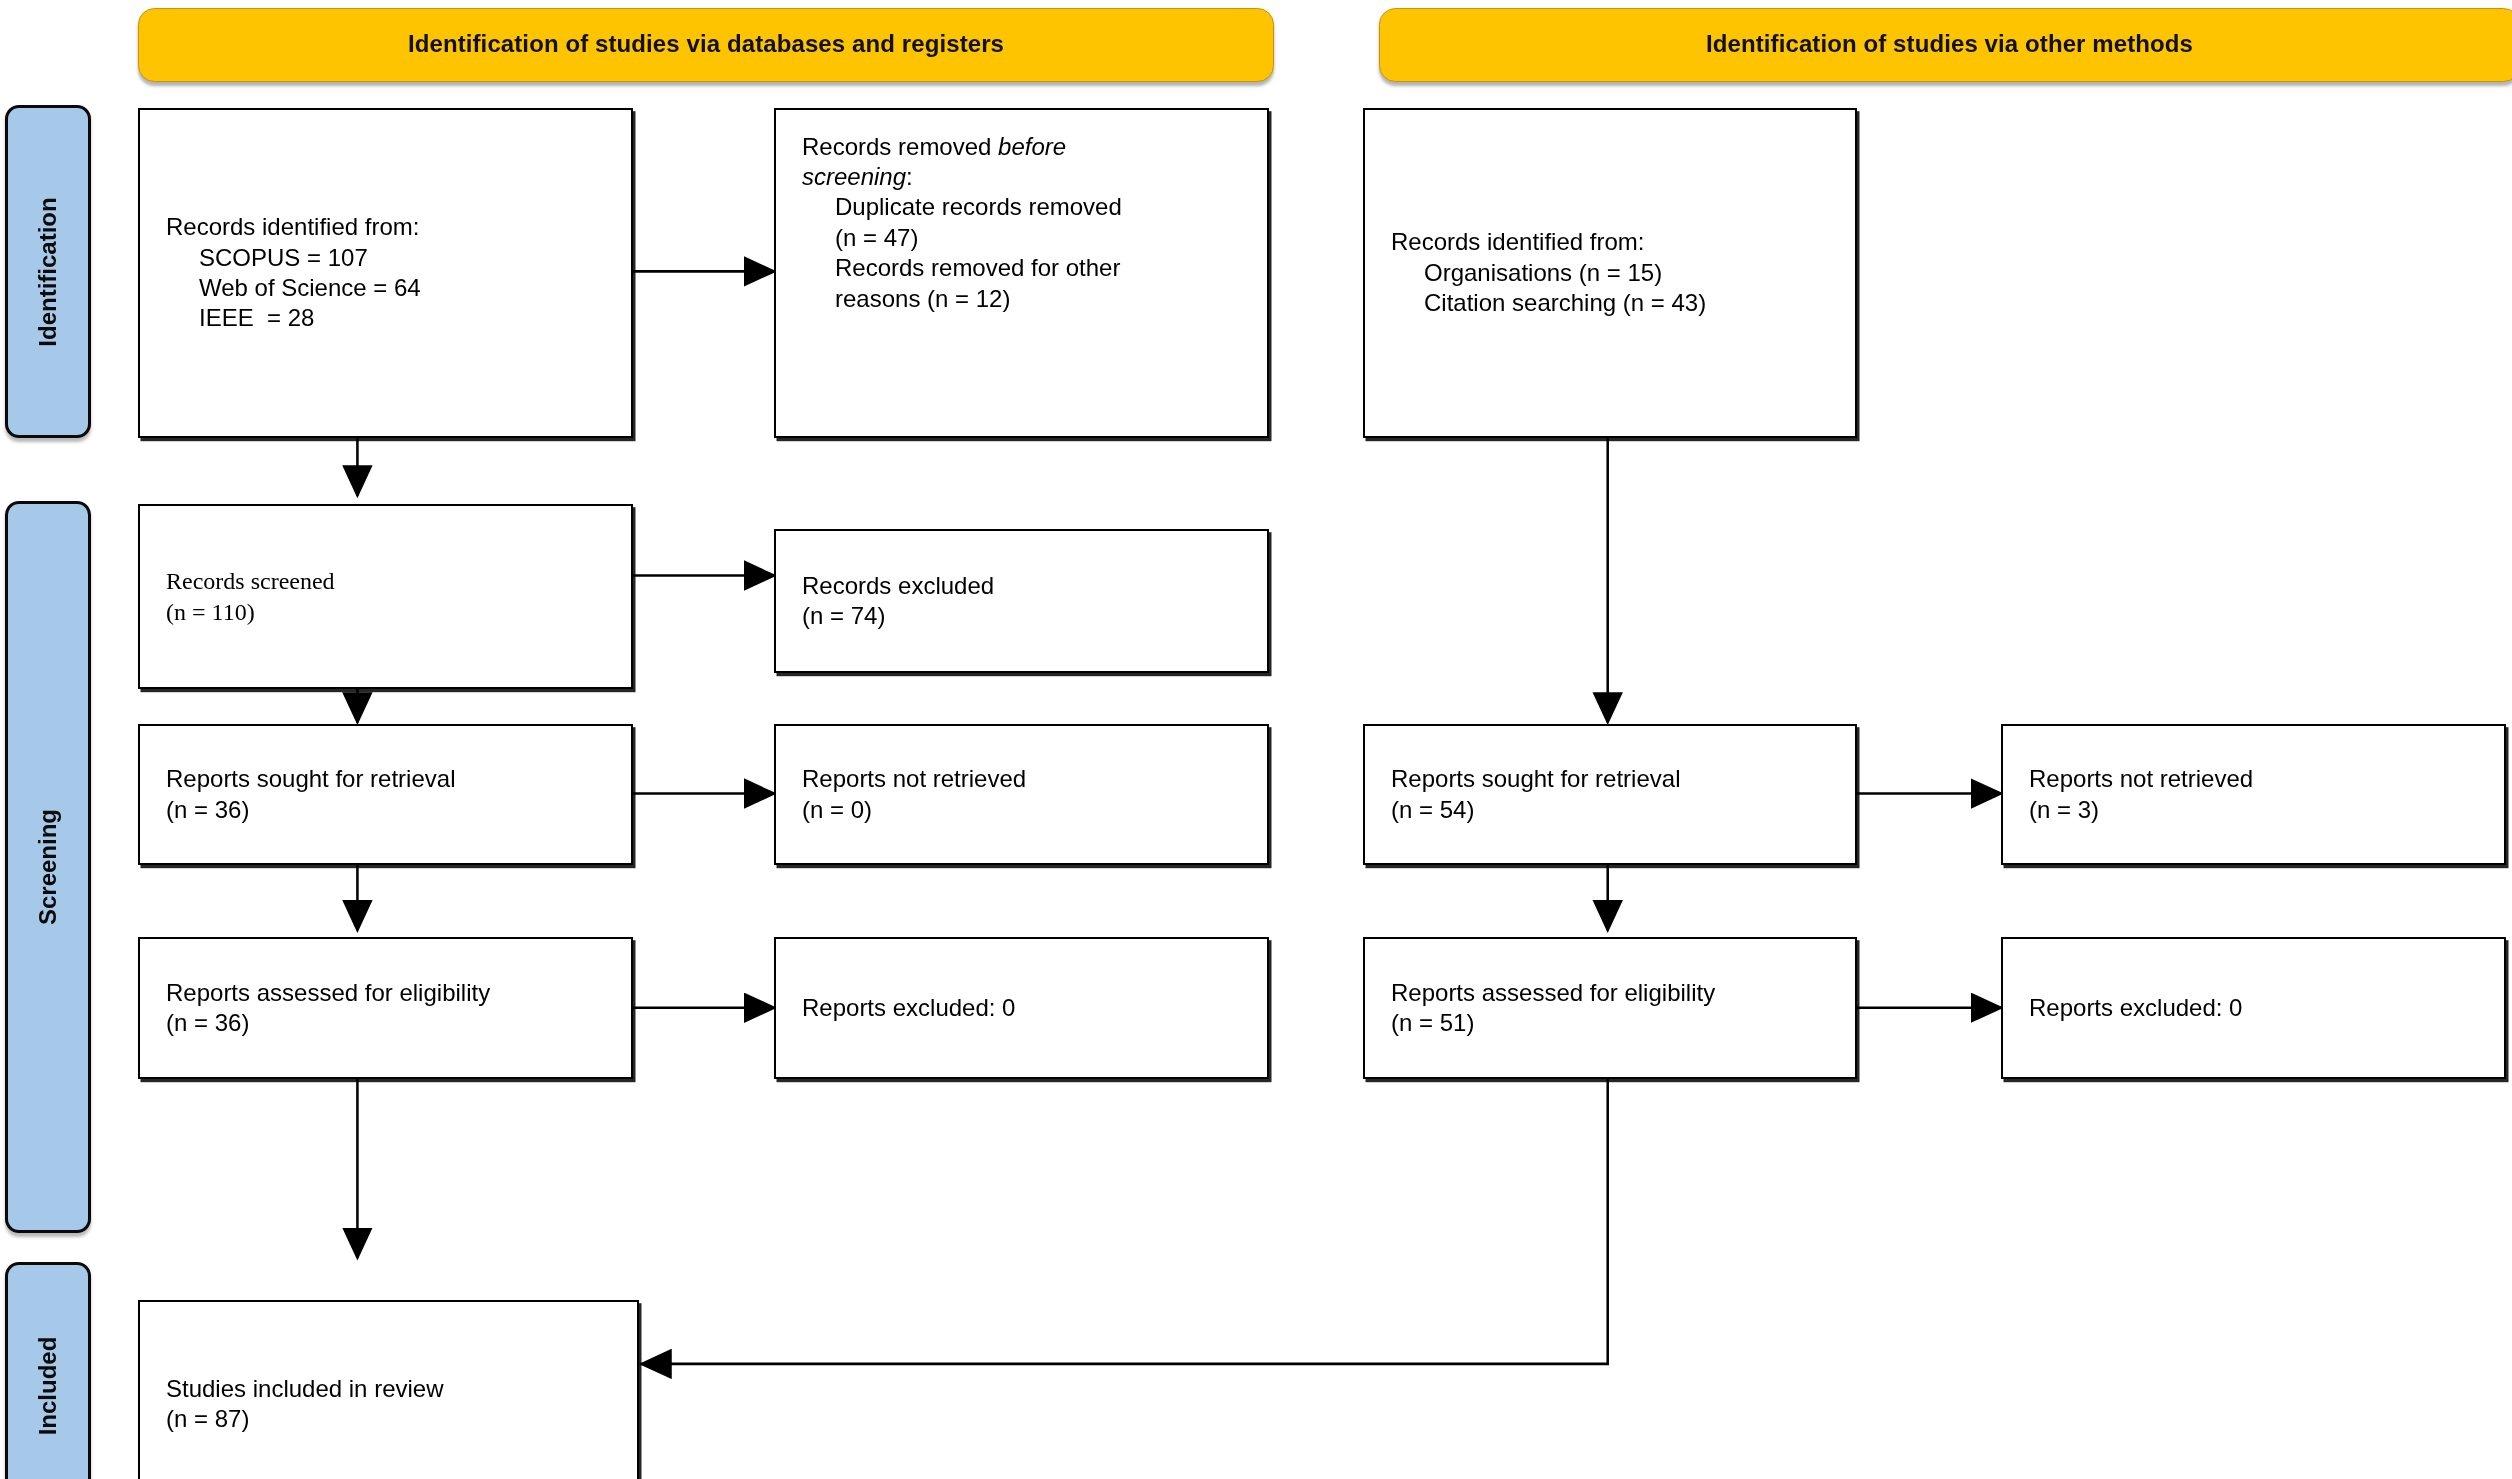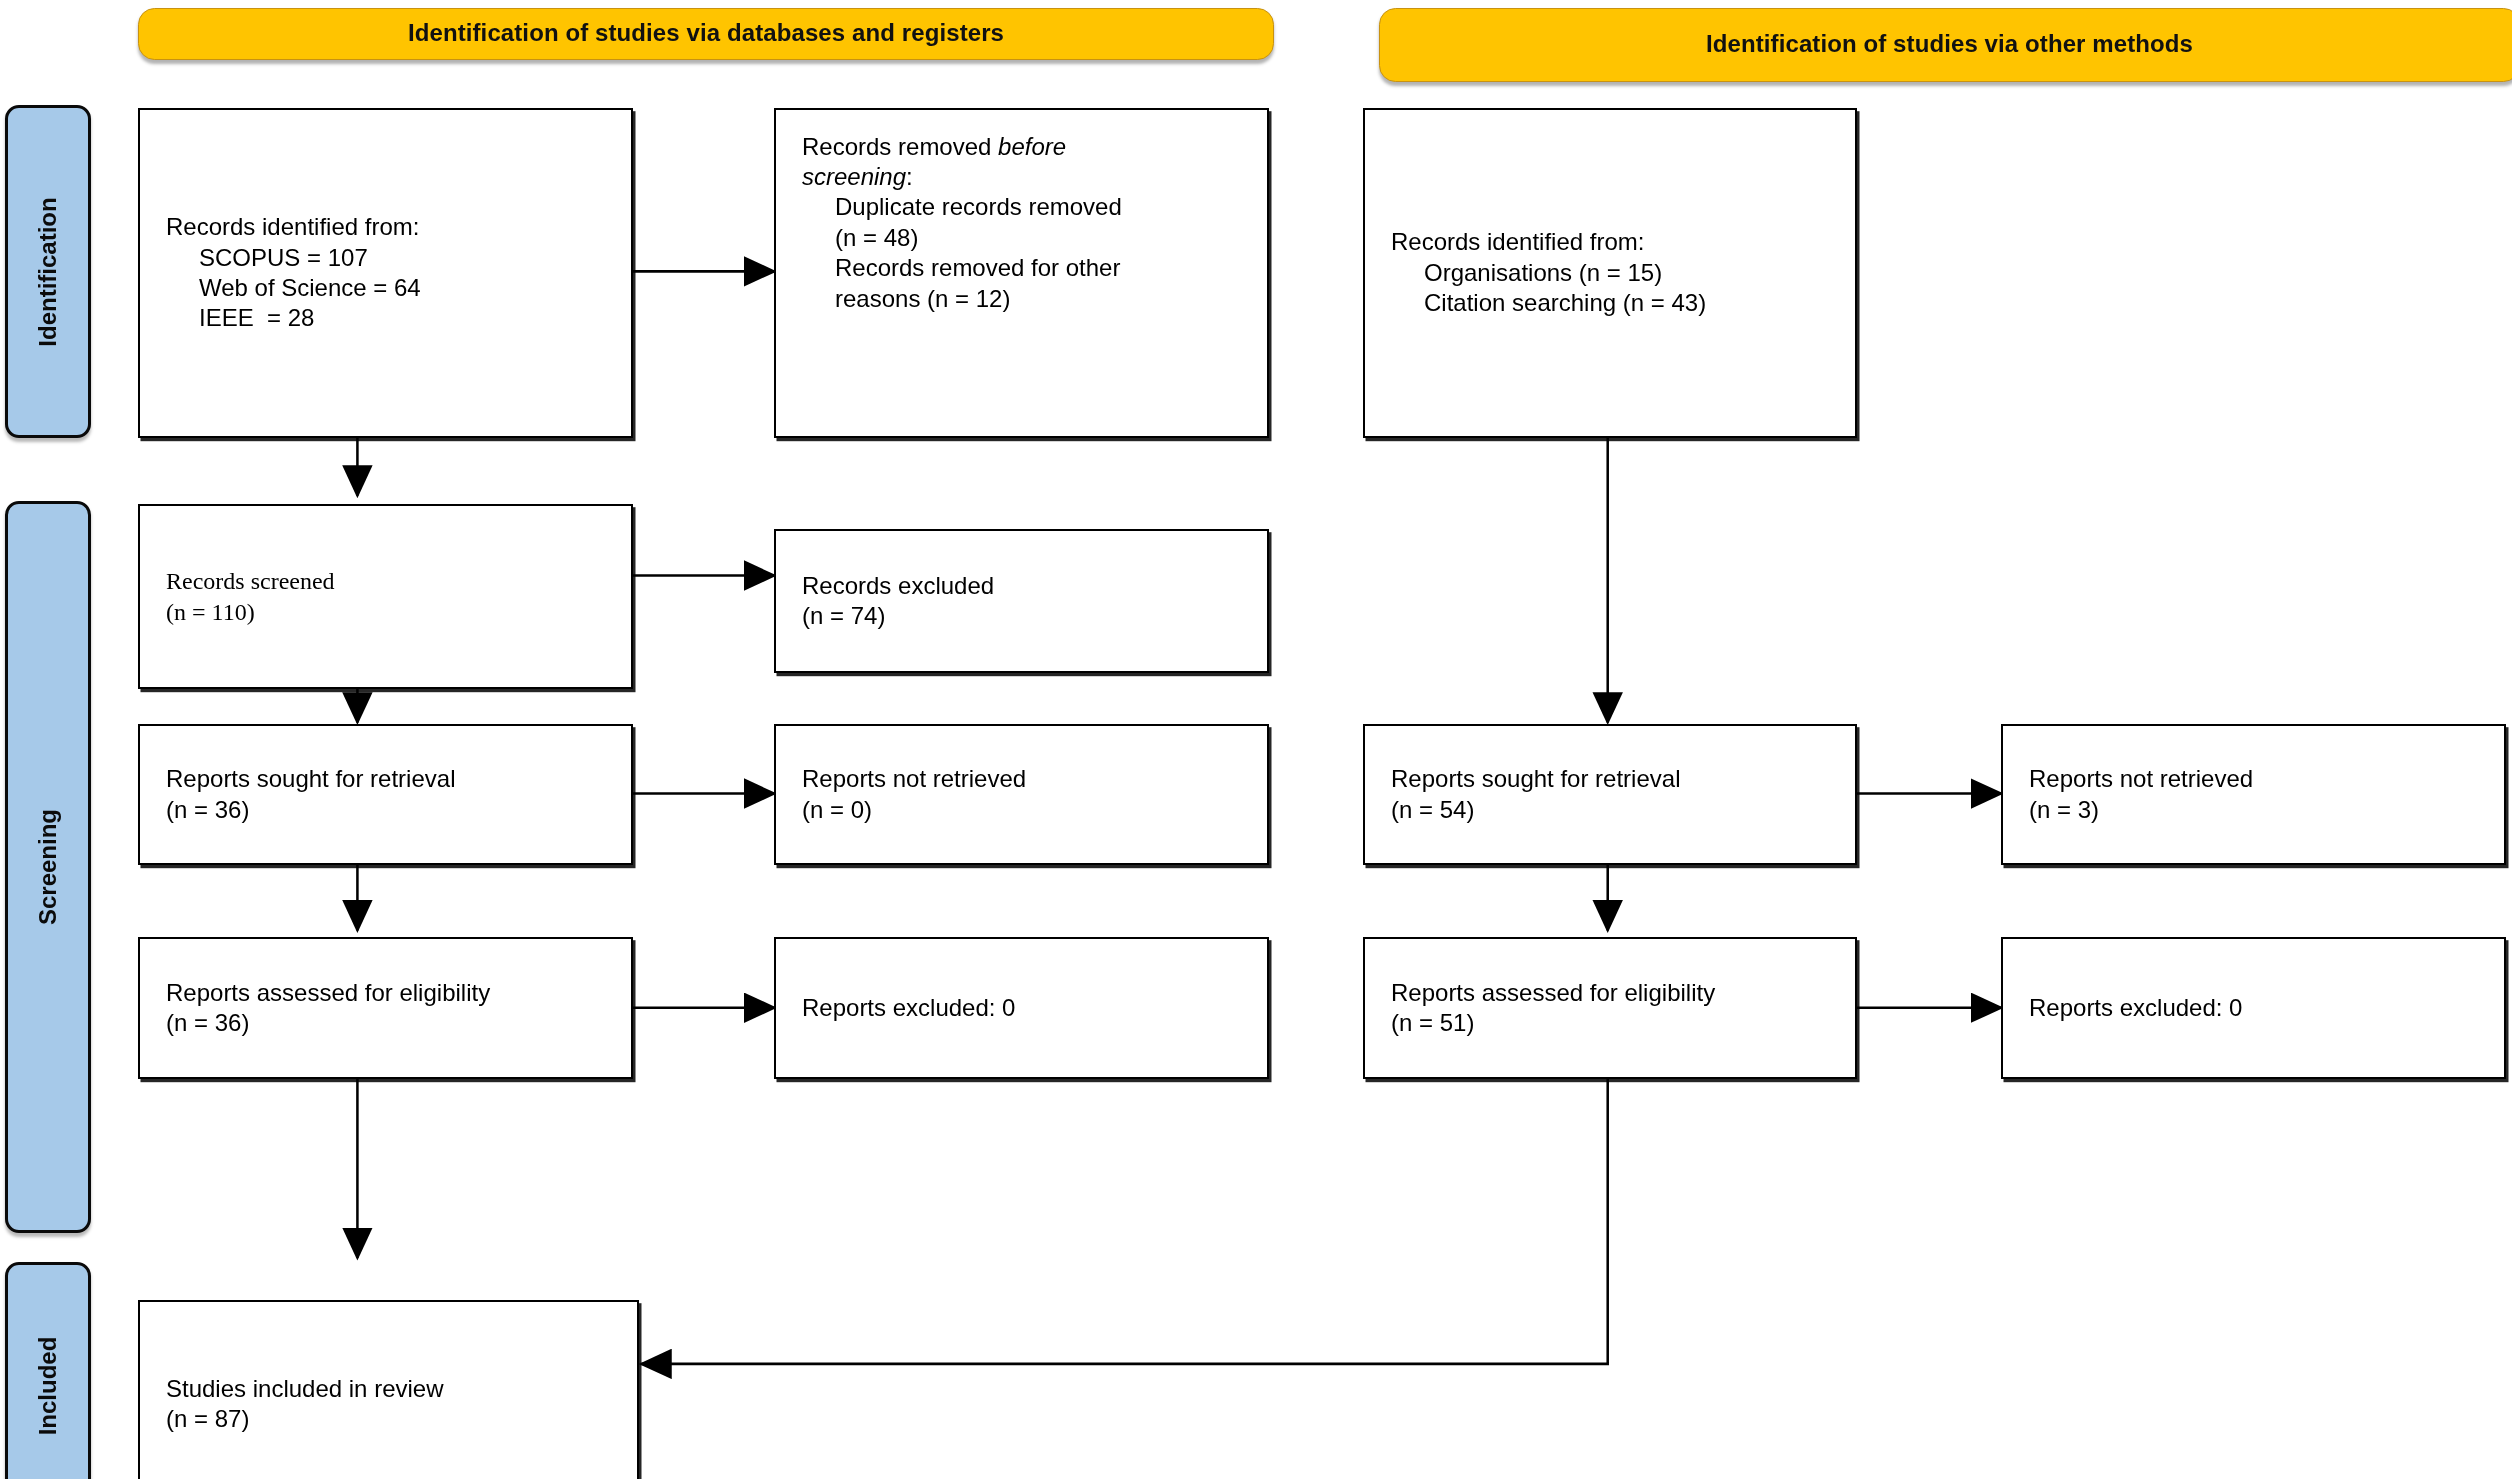--- a/index.html
+++ b/index.html
@@ -99,21 +99,21 @@
       <line x1="2930" y1="1252" x2="3158" y2="1252" marker-end="url(#ah)"></line>
 
       <line x1="2537" y1="1362" x2="2537" y2="1468" marker-end="url(#ah)"></line>
 
       <line x1="2930" y1="1590" x2="3158" y2="1590" marker-end="url(#ah)"></line>
 
       <path d="M2537,1702 L2537,2152 L1012,2152" marker-end="url(#ahl)"></path>
     </g>
   </svg>
 
-  <div class="banner" style="left:138px;top:7.6px;width:1136px;height:52px;">
+  <div class="banner" style="left:138px;top:7.6px;width:1136px;height:74px;">
     <span class="btxt">Identification of studies via databases and registers</span>
   </div>
 
   <div class="banner" style="left:1366px;top:7.6px;width:1141px;height:74px;margin-left:13px;">
     <span class="btxt">Identification of studies via other methods</span>
   </div>
 
   <div class="stageband" style="left:5px;top:105px;width:86px;height:333px;">
     <span class="vtxt">Identification</span>
   </div>
@@ -130,21 +130,21 @@
     <div class="line">Records identified from:</div>
     <div class="line ind">SCOPUS = 107</div>
     <div class="line ind">Web of Science = 64</div>
     <div class="line ind">IEEE  = 28</div>
   </div>
 
   <div class="box topalign" style="left:774px;top:108px;width:495px;height:330px;">
     <div class="line it"><span>Records removed </span><em>before</em></div>
     <div class="line it"><em>screening</em><span>:</span></div>
     <div class="line ind">Duplicate records removed</div>
-    <div class="line ind">(n = 48)</div>
+    <div class="line ind">(n = 47)</div>
     <div class="line ind">Records removed for other</div>
     <div class="line ind">reasons (n = 12)</div>
   </div>
 
   <div class="box" style="left:1363px;top:108px;width:494px;height:330px;">
     <div class="line">Records identified from:</div>
     <div class="line ind">Organisations (n = 15)</div>
     <div class="line ind">Citation searching (n = 43)</div>
   </div>
 

